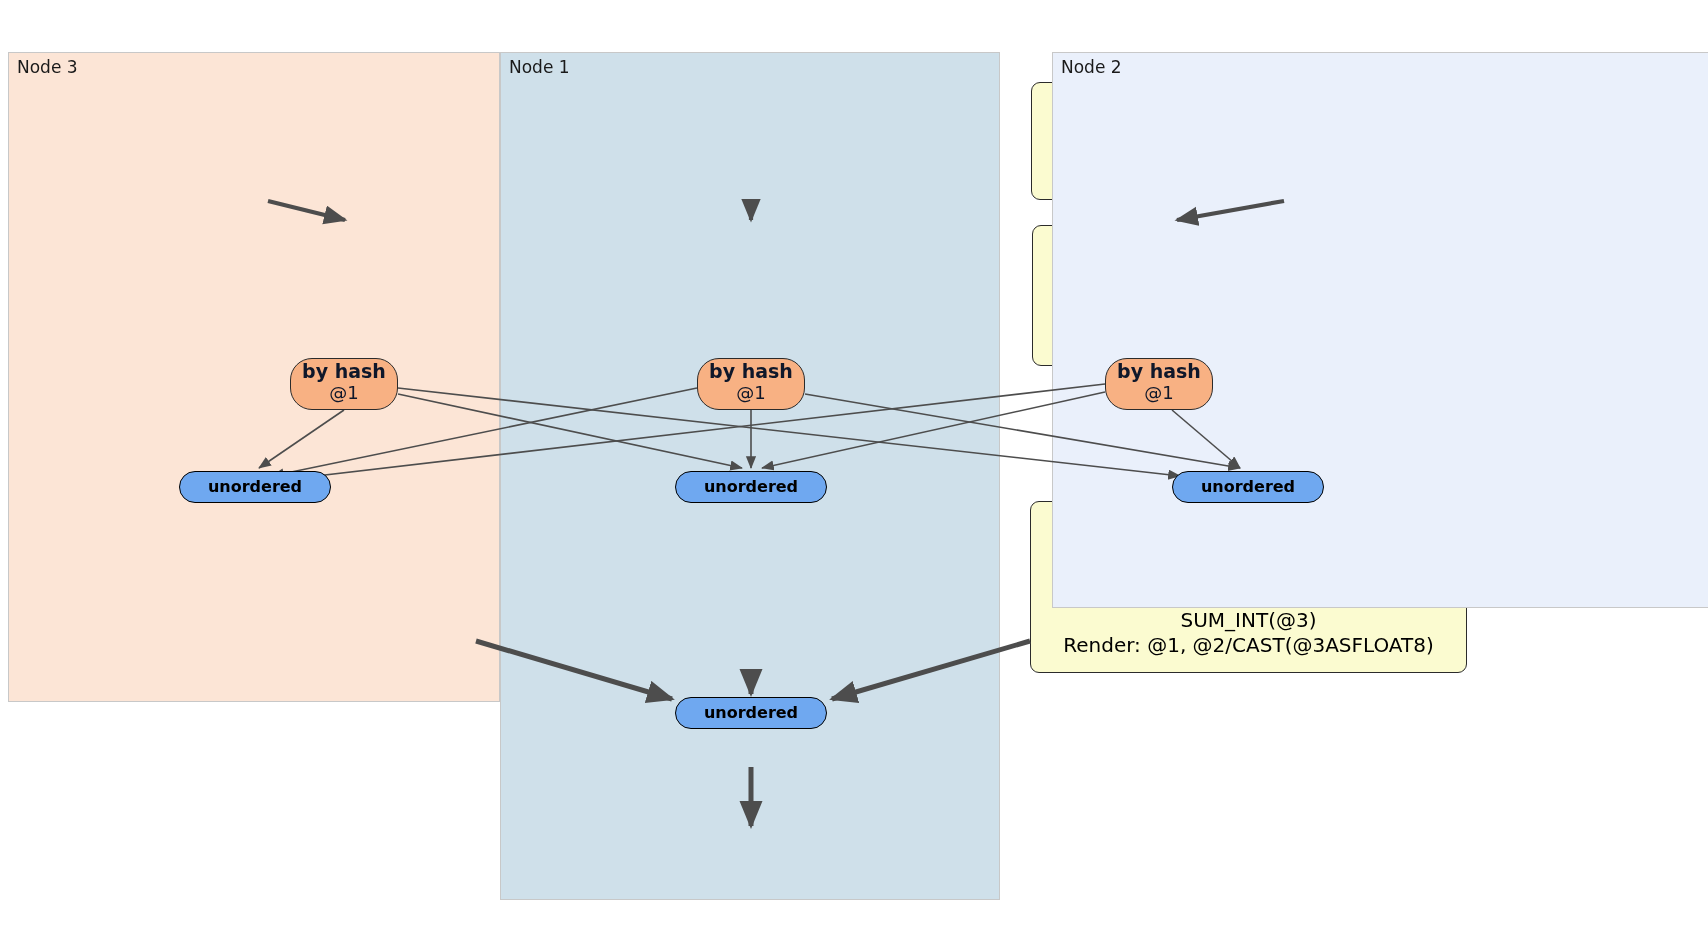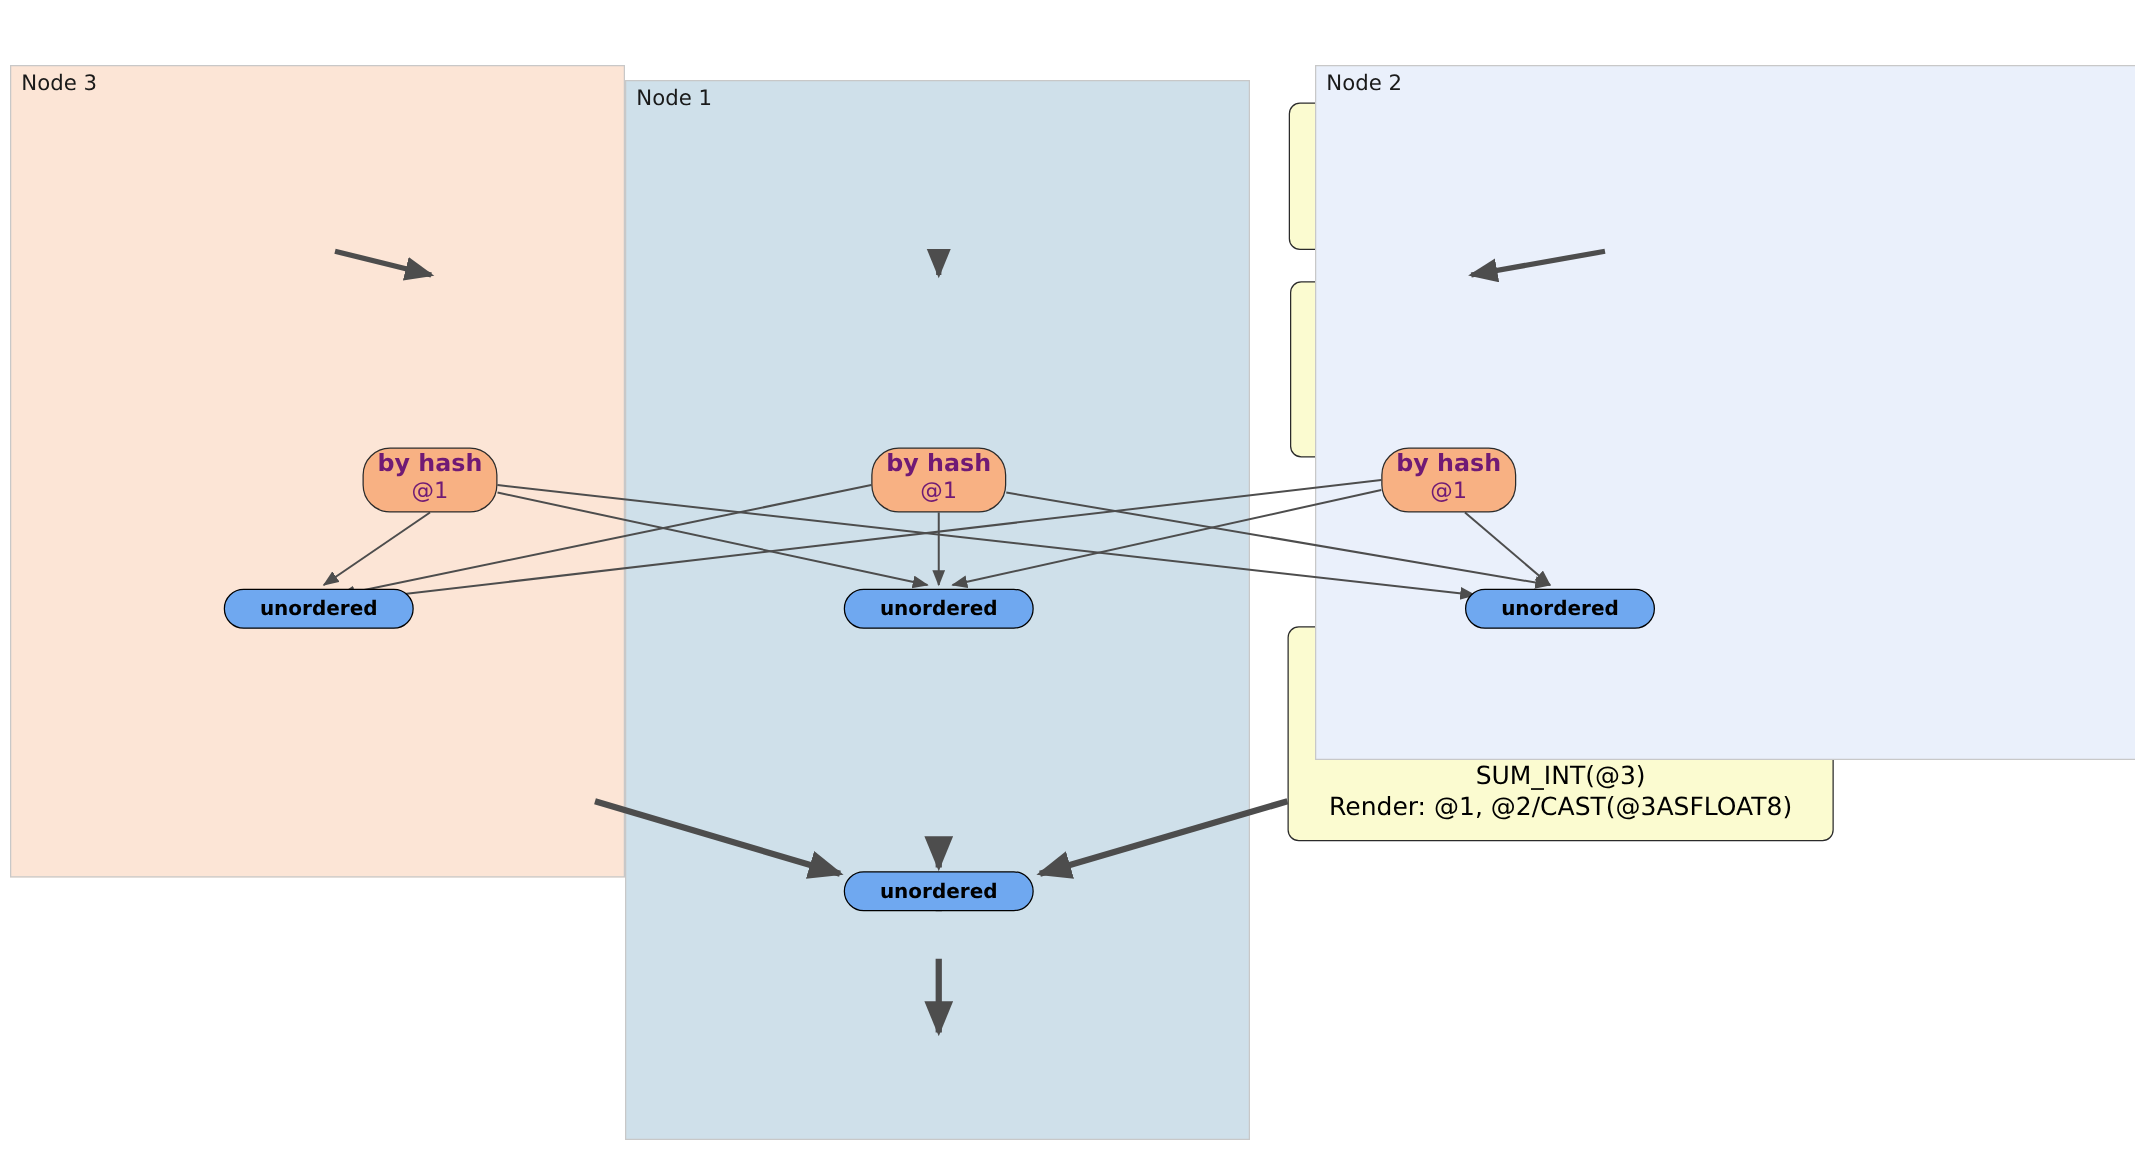--- a/index.html
+++ b/index.html
@@ -54,21 +54,21 @@
   }
 
   
   .router{
     position:absolute;
     box-sizing:border-box;
     background:#f8b183;
     border:1.6px solid #2b2b2b;
     border-radius:22px;
     text-align:center;
-    color:#701a75;
+    color:#0f172a;
     padding:2px 10px 3px 10px;
   }
   .router .r-title{font-size:19px;font-weight:bold;line-height:1.15;white-space:nowrap;}
   .router .r-sub{font-size:18px;line-height:1.15;white-space:nowrap;}
 
   
   .sync{
     position:absolute;
     box-sizing:border-box;
     background:#6fa8f0;
@@ -83,21 +83,21 @@
   }
 </style>
 </head>
 <body>
 
 <div id="stage">
 
   <div class="node-panel" id="panel-node3" style="left: 8px; top: 8px; width: 492px; height: 650px; background: rgb(252, 229, 214); z-index: 1;">
     <span class="node-label" style="left: 8px; top: 4px;">Node 3</span>
   </div>
-  <div class="node-panel" id="panel-node1" style="left: 500px; top: 20px; width: 500px; height: 848px; background: rgb(207, 224, 234); z-index: 2;">
+  <div class="node-panel" id="panel-node1" style="left: 500px; top: 8px; width: 500px; height: 848px; background: rgb(207, 224, 234); z-index: 2;">
     <span class="node-label" style="left: 8px; top: 4px;">Node 1</span>
   </div>
   <div class="node-panel" id="panel-node2" style="left: 1052px; top: 8px; width: 700px; height: 556px; background: rgb(234, 240, 251); z-index: 1;">
     <span class="node-label" style="left: 8px; top: 4px;">Node 2</span>
   </div>
 
   <svg id="edges" viewBox="0 0 1708 940" style="z-index: 3;">
     <defs>
       <marker id="arrowThin" markerWidth="9" markerHeight="9" refX="7.4" refY="3.2" orient="auto" markerUnits="strokeWidth">
         <path d="M0,0 L8,3.2 L0,6.4 z" fill="#4d4d4d"></path>

